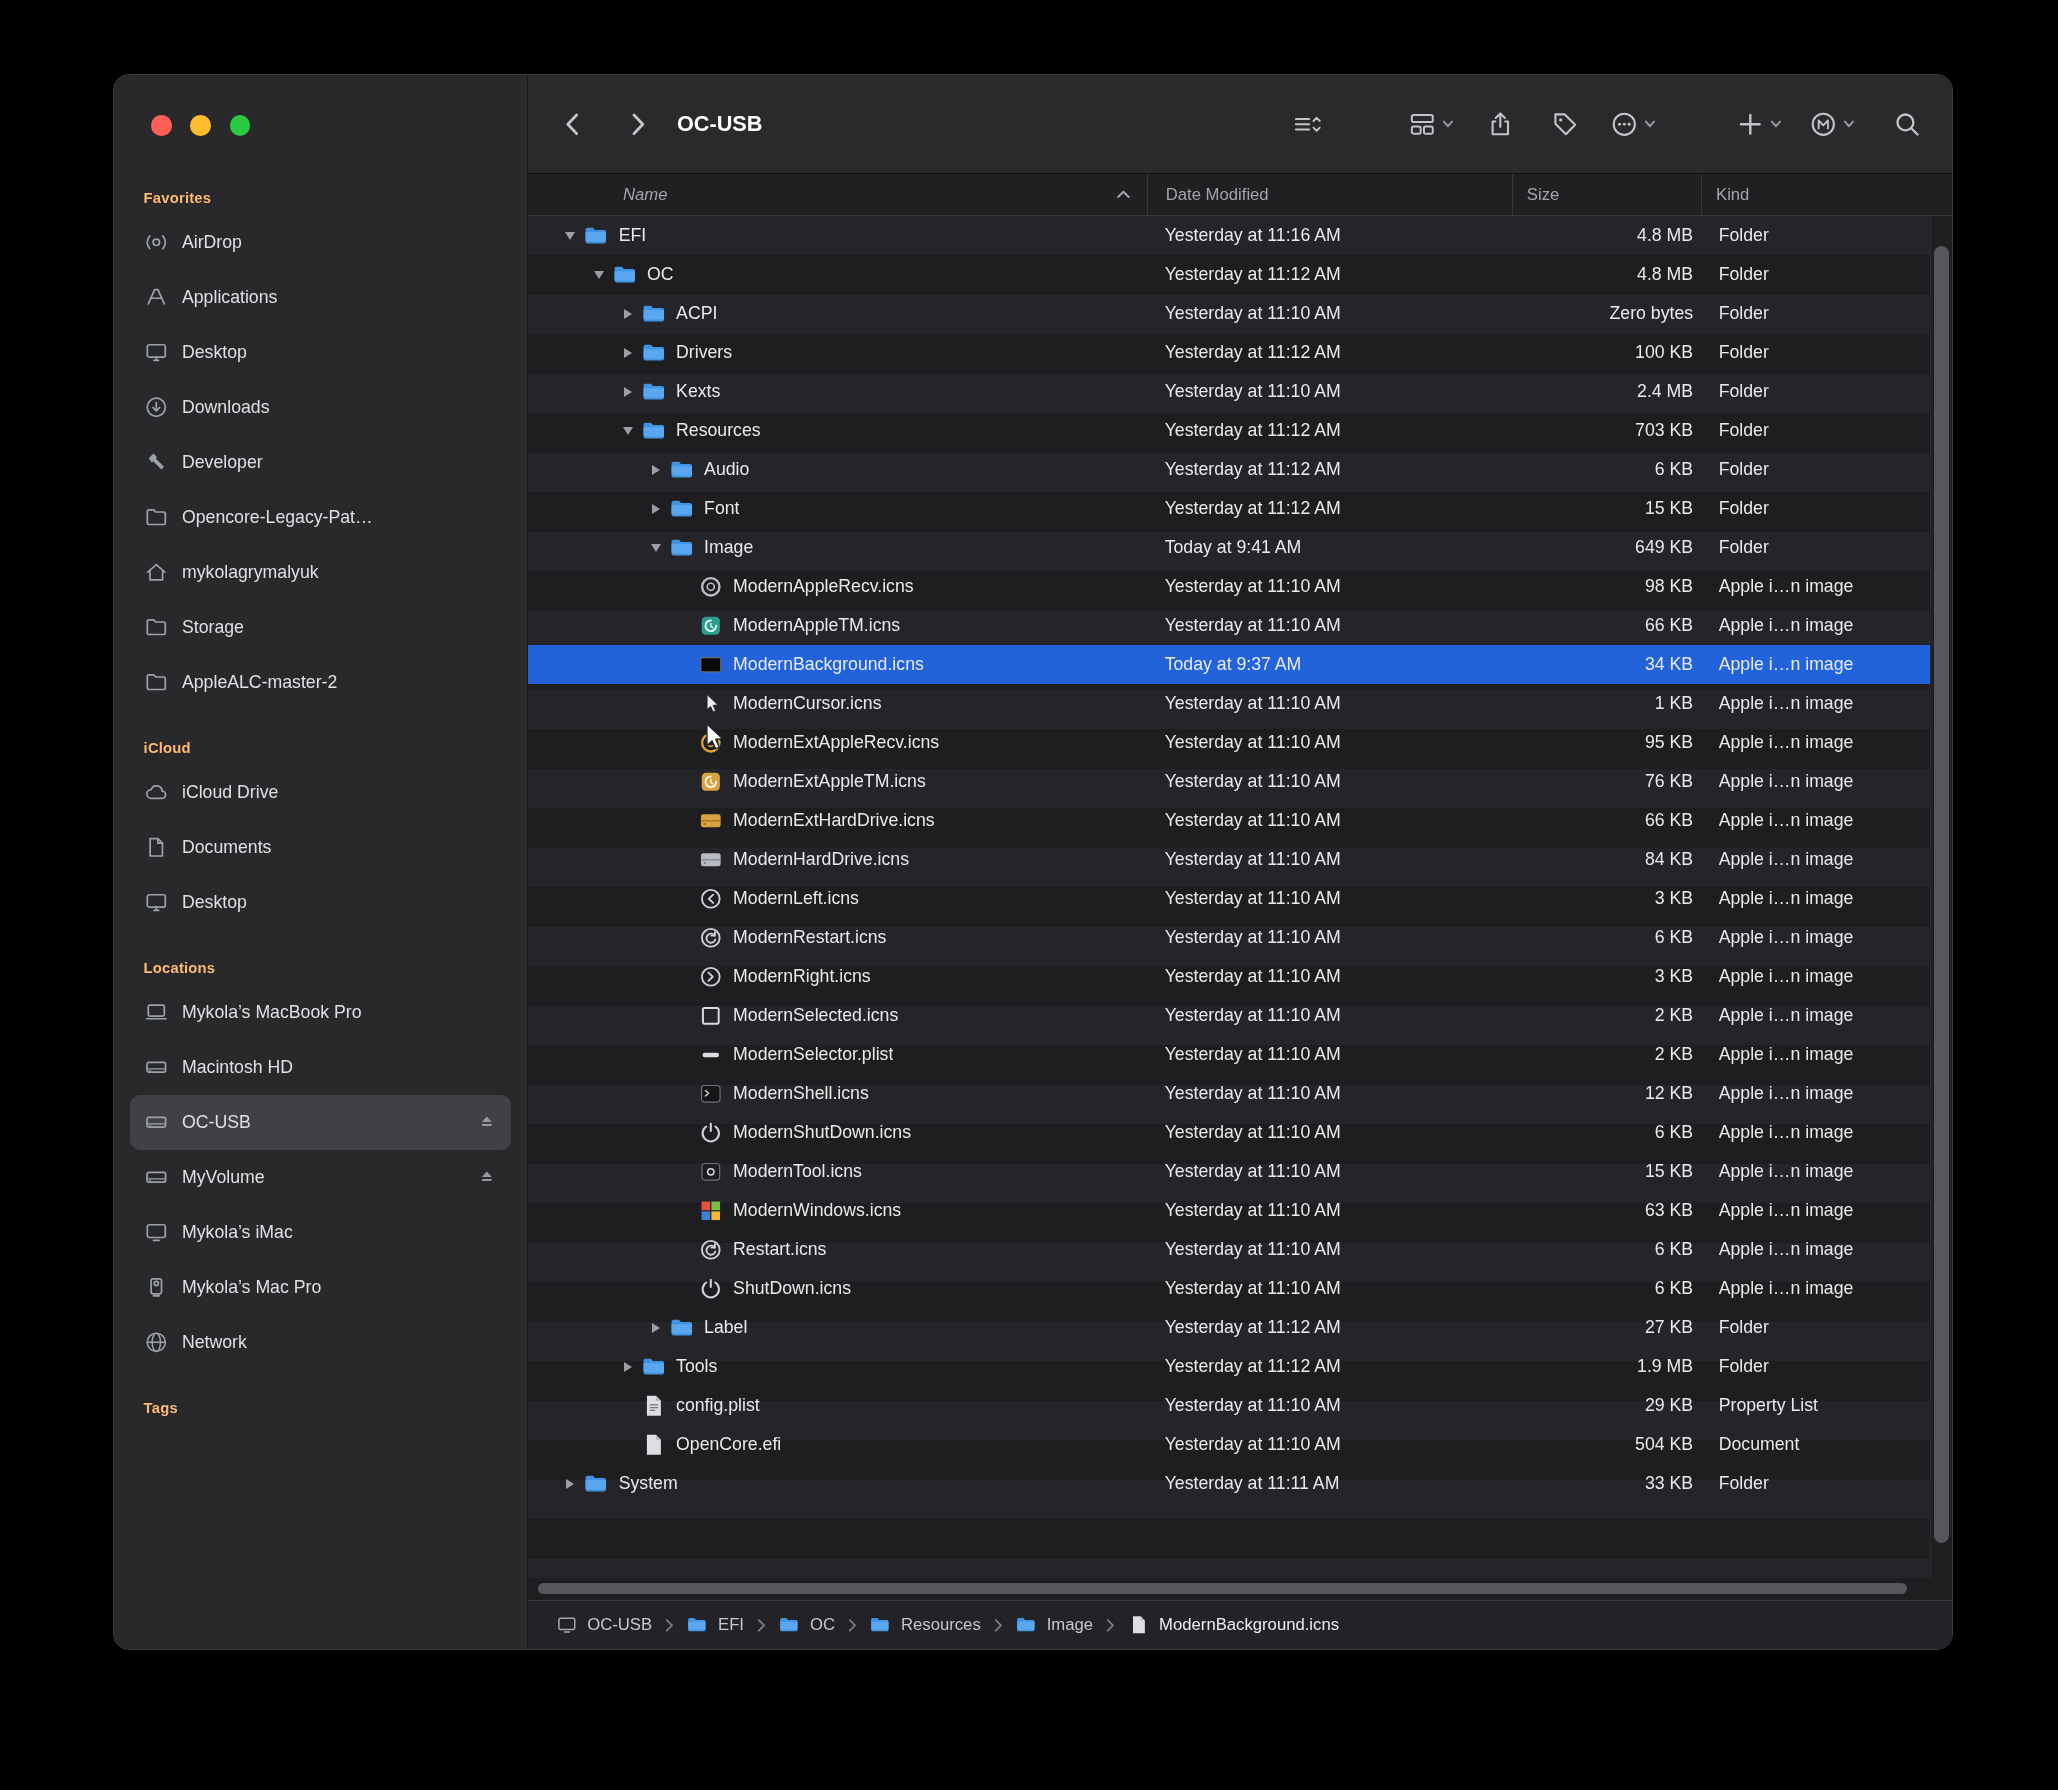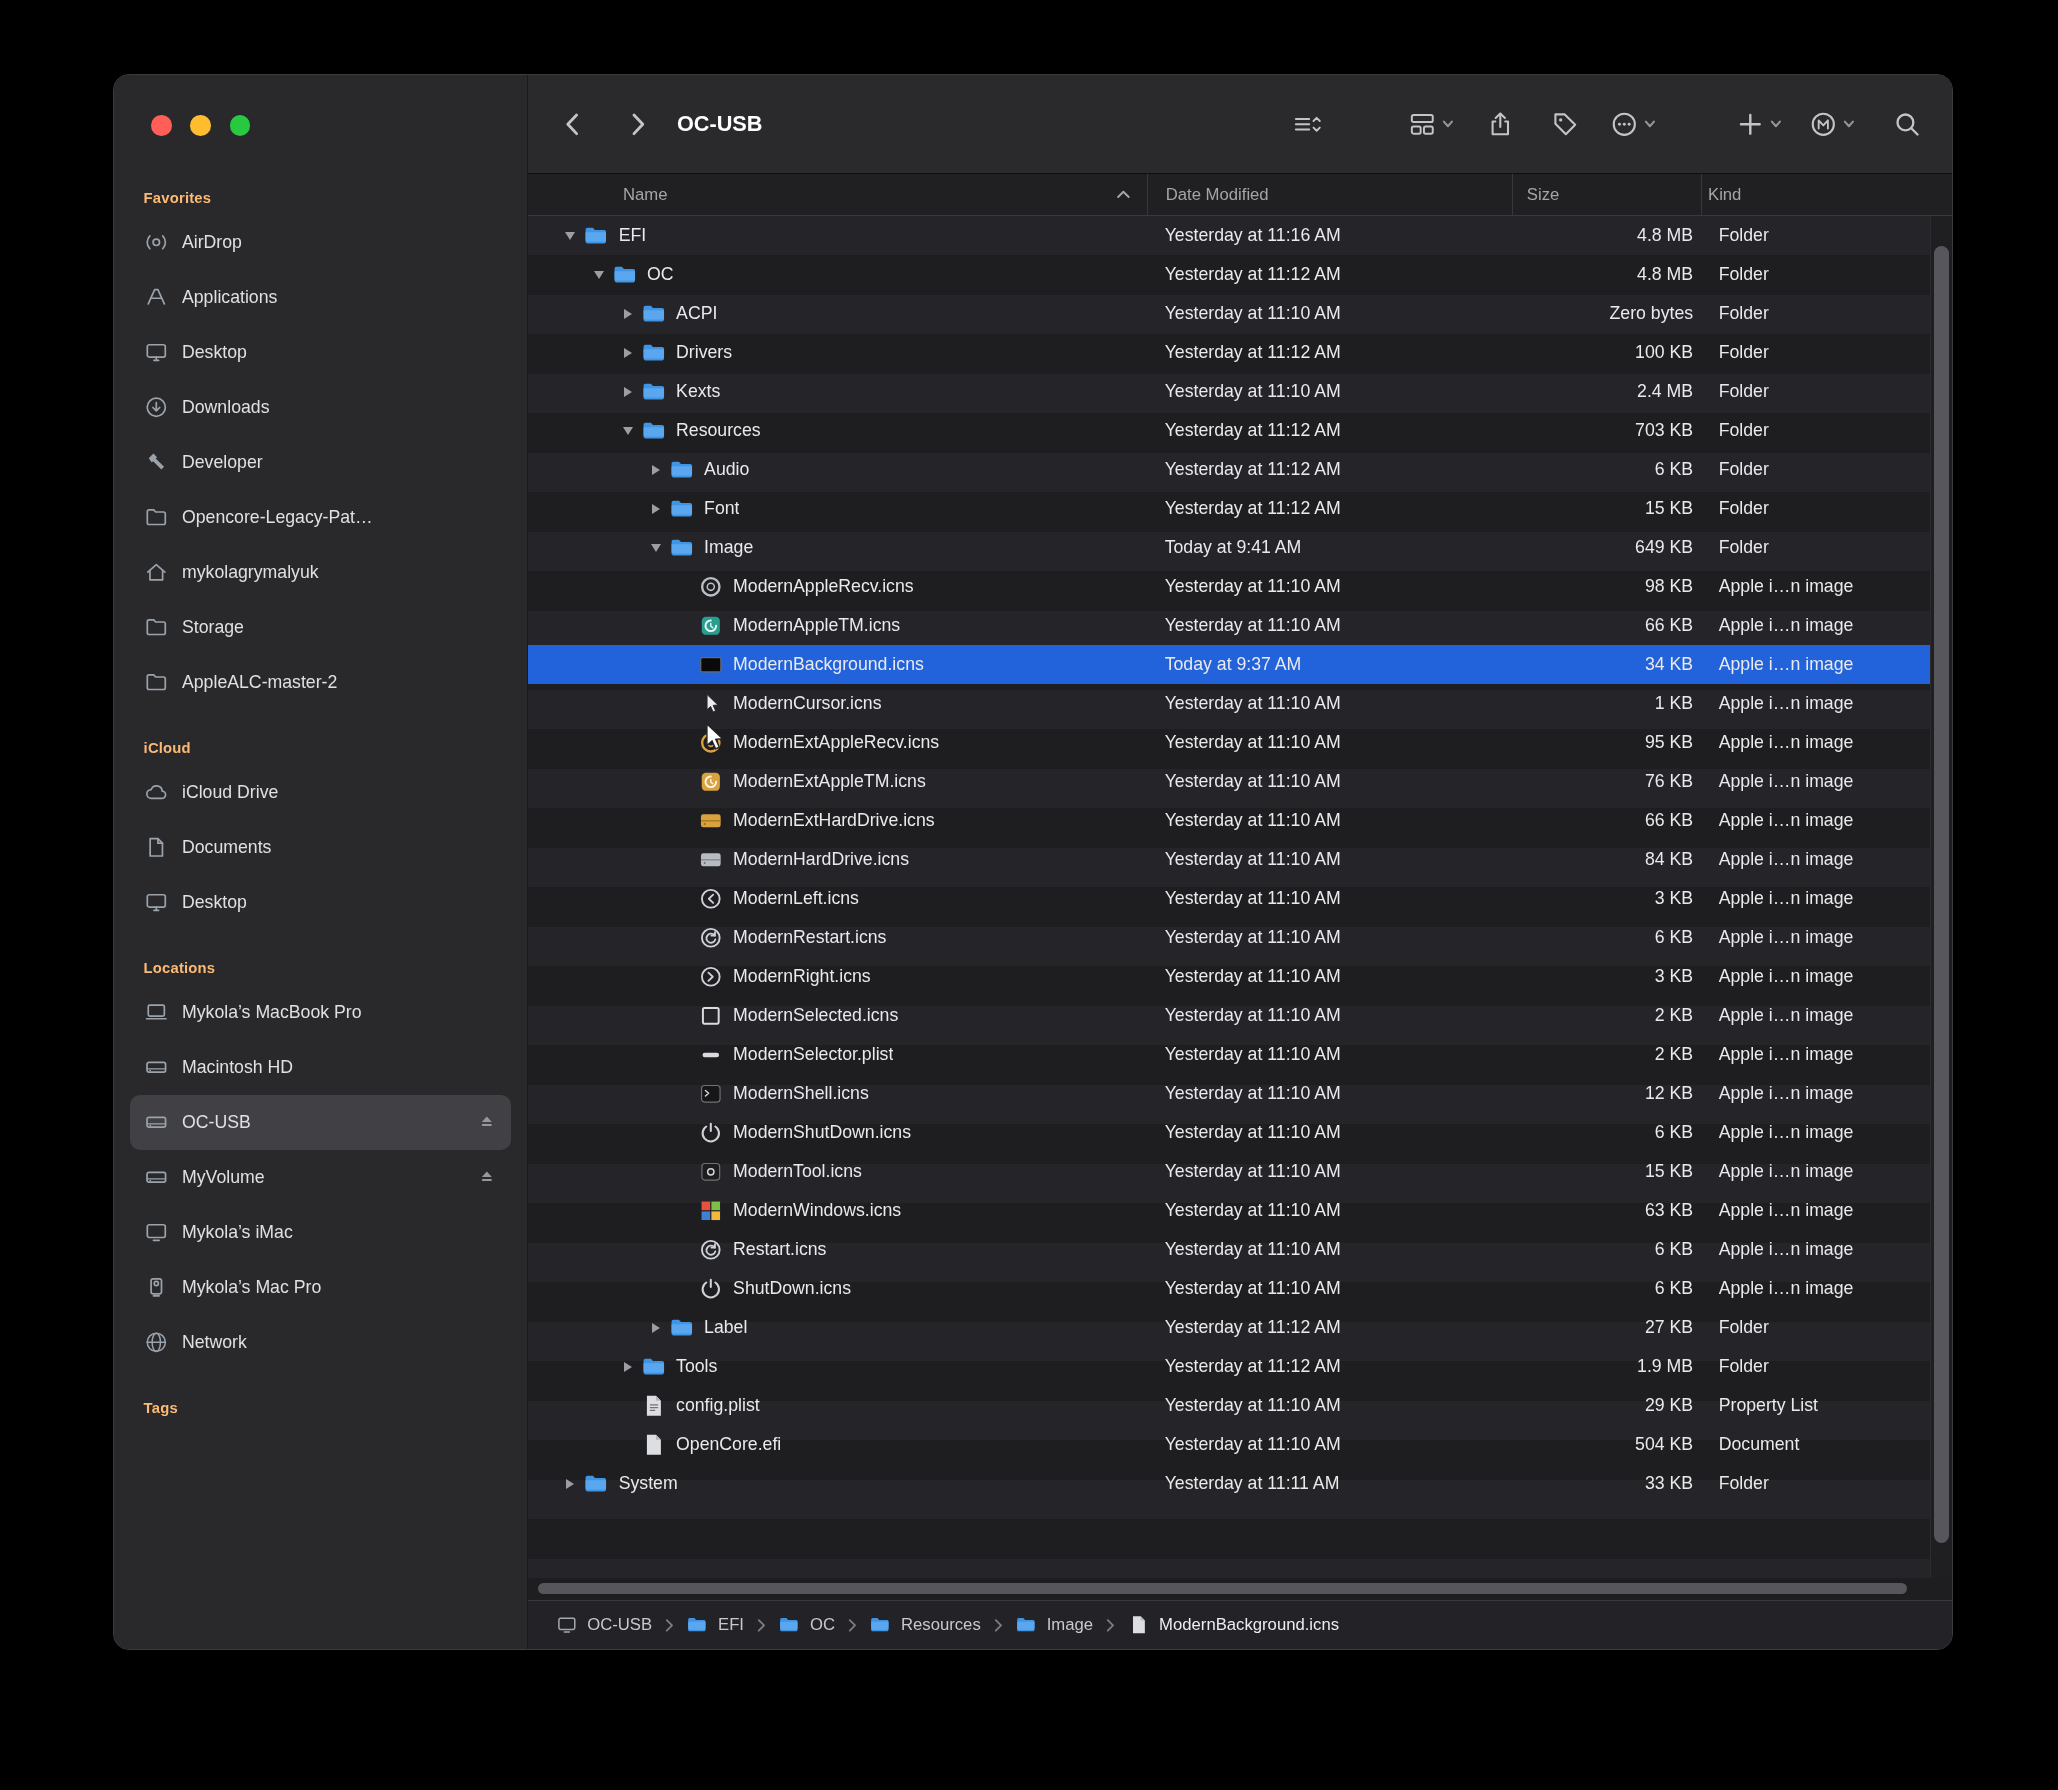--- a/index.html
+++ b/index.html
@@ -35,24 +35,24 @@
   .flex1 { flex:1; }
   #tb-actions { display:flex; align-items:center; gap:25.6px; }
   #tb-actions [data-name="group-button"]  { margin-left:55px; }
   #tb-actions [data-name="new-folder-button"] { margin-left:53px; }
   #tb-actions [data-name="search-button"] { margin-left:5.9px; }
   
   .list-header { flex:0 0 42px; height:42px; display:grid; grid-template-columns:619px 365px 189px 1fr;
                  background:#202023; border-bottom:1px solid #38383b; color:#a4a4aa; font-size:16.7px; }
   .hcell { display:flex; align-items:center; height:100%; }
   .hcell + .hcell { border-left:1px solid #38383b; }
-  .h-name { padding-left:95px; }
+  .h-name { padding-left:95px;font-style:italic; }
   .h-date { padding-left:17.7px; }
   .h-size { padding-left:13.8px; }
-  .h-kind { padding-left:6px; }
+  .h-kind { padding-left:14px; }
   .icon.sort { width:14.8px; height:10.8px; margin-left:auto; margin-right:15.8px; color:#a4a4aa; }
   
   .list-wrap { flex:1; position:relative; overflow:hidden;
     background:repeating-linear-gradient(180deg,#252529 0px,#252529 39px,#1e1e21 39px,#1e1e21 79px); }
   .row { height:39px; display:grid; grid-template-columns:619px 365px 189px 1fr;
          align-items:center; font-size:17.7px; color:#eaeaec; }
   .row.selected { background:#2262da; }
   .cell { white-space:nowrap; overflow:hidden; }
   .cell-name { display:flex; align-items:center; height:100%; }
   .indent { flex:0 0 auto; height:1px; }

